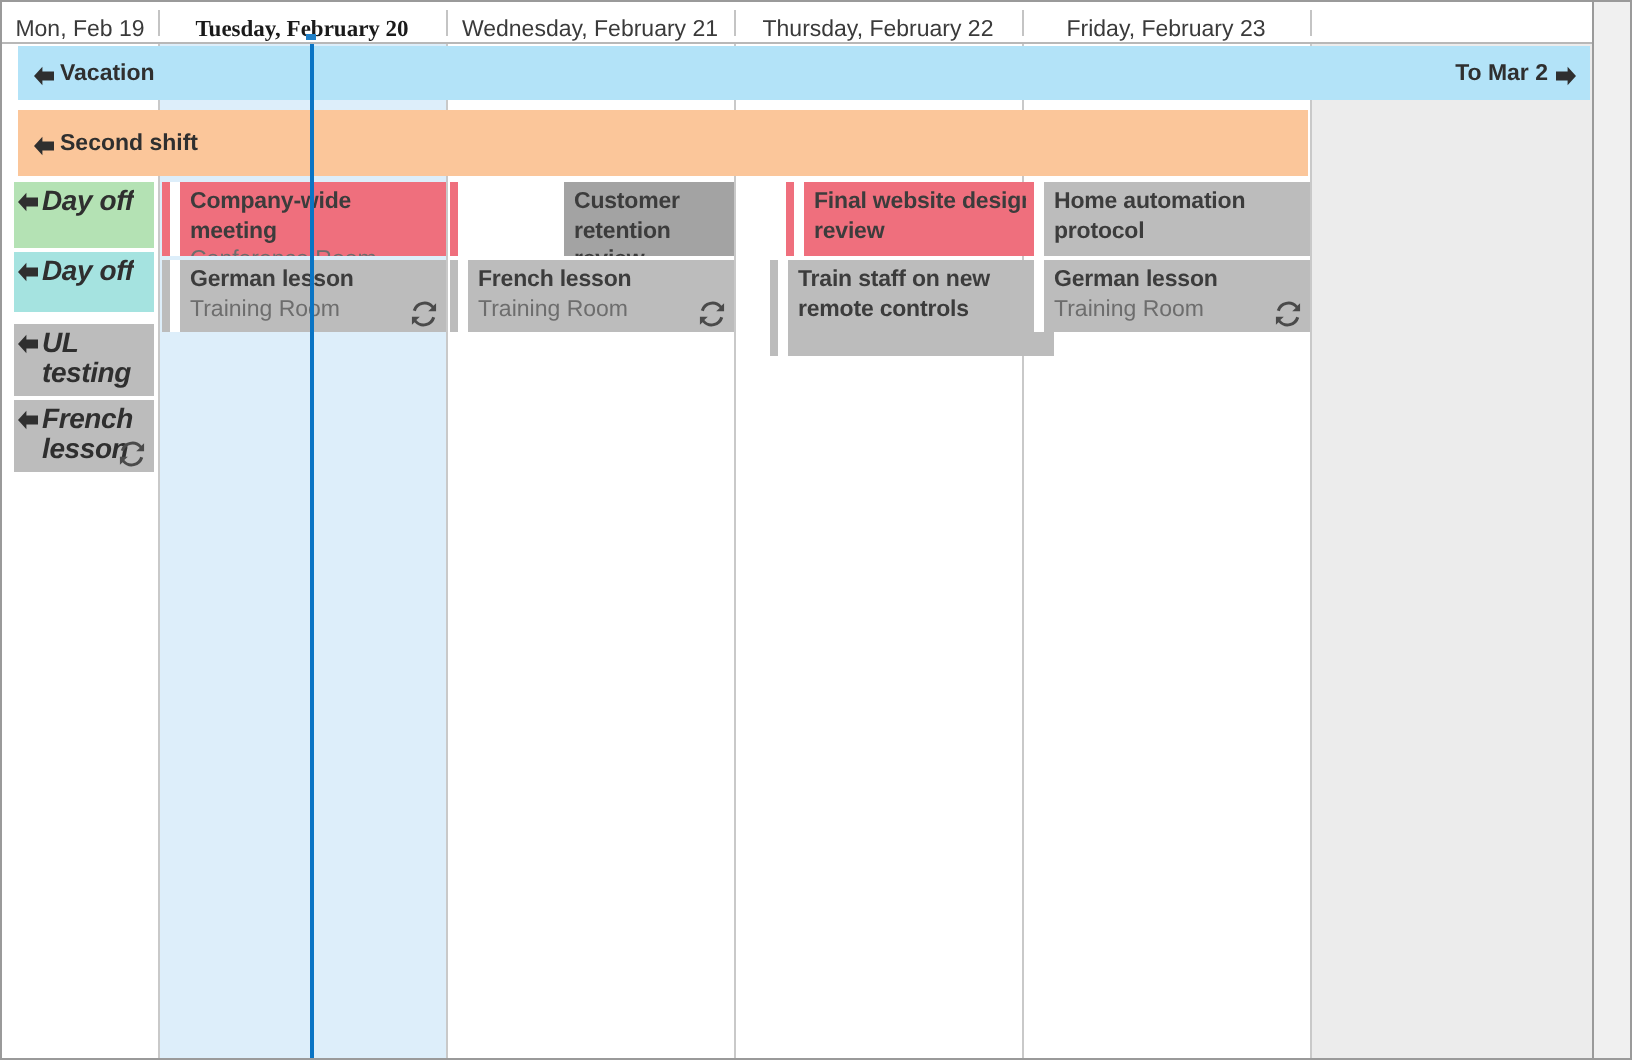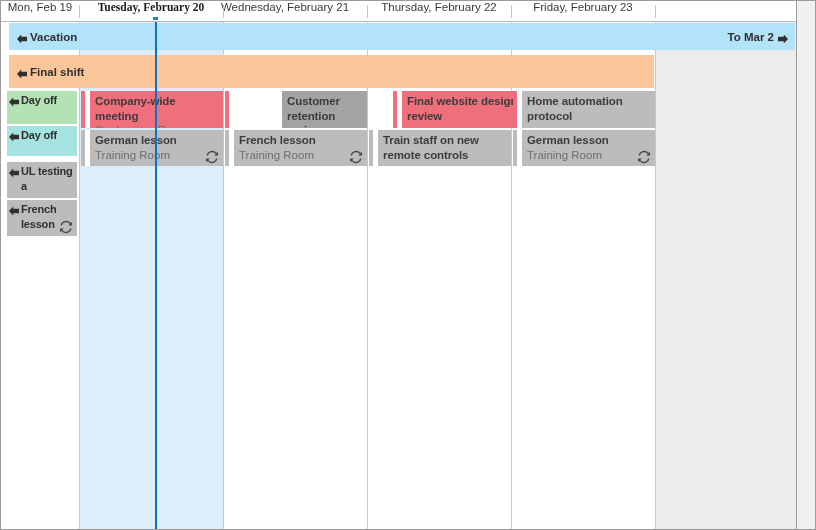--- a/index.html
+++ b/index.html
@@ -21,21 +21,21 @@
 
   
   #dayheader {
     position: absolute; left: 0; top: 0;
     width: 814px; height: 21px;
     background: #ffffff;
     border-bottom: 1px solid #b8b8b8;
   }
   .dayhead {
     position: absolute; top: 0; height: 20px;
-    display: flex; align-items: flex-start; justify-content: center;
+    display: flex; align-items: flex-end; justify-content: center;
     font-size: 11.5px;
     color: #3a3a3a;
     white-space: nowrap;
     overflow: hidden;
   }
   .dayhead.sel { font-weight: bold; color: #1a1a1a; }
   .dayhead-sep {
     position: absolute; top: 4px; width: 1px; height: 13px;
     background: #c4c4c4;
   }
@@ -155,23 +155,24 @@
   .dayoff .inner {
     position: absolute; left: 4px; right: 0; top: 0; bottom: 0;
     padding: 2px 2px 0 1px;
     display: flex; align-items: flex-start;
   }
   .dayoff .arrow-l {
     flex: 0 0 auto; margin-top: 1px; margin-right: 1px;
     width: 12px; height: 12px; color: #2f2f2f;
   }
   .dayoff .txt {
-    font-size: 11px; font-weight: bold; color: #2f2f2f;
+    font-size: 14px; font-weight: bold; color: #2f2f2f;
     line-height: 15px; letter-spacing: -0.2px;
     overflow: hidden;
+    font-style: italic;
   }
   .dayoff .whitepad {
     position: absolute; left: 0; top: 0; bottom: 0; width: 4px; background: #ffffff;
   }
 
   
   #scrollgutter {
     position: absolute; right: 0; top: 0;
     width: 19px; height: 528px;
     background: #f0f0f0;
@@ -184,21 +185,21 @@
 <div id="app">
 
   <div id="dayheader">
       <div class="dayhead" style="left: 0px; width: 78px;">
         <span>Mon, Feb 19</span>
       </div>
       <div class="dayhead sel" style="left: 78px; width: 144px; font-family: Liberation Serif, serif;">
         <span>Tuesday, February 20</span>
       </div>
       <div class="dayhead-sep" style="left: 78px;"></div>
-      <div class="dayhead" style="left: 212px; width: 144px;">
+      <div class="dayhead" style="left: 222px; width: 144px;">
         <span>Wednesday, February 21</span>
       </div>
       <div class="dayhead-sep" style="left: 222px;"></div>
       <div class="dayhead" style="left: 366px; width: 144px;">
         <span>Thursday, February 22</span>
       </div>
       <div class="dayhead-sep" style="left: 366px;"></div>
       <div class="dayhead" style="left: 510px; width: 144px;">
         <span>Friday, February 23</span>
       </div>
@@ -229,21 +230,21 @@
         <span class="spacer"></span>
         <span class="barlabel">To Mar 2</span>
         <span class="arrow-r"><svg viewBox="0 0 12 12" width="12" height="12" aria-hidden="true">
             <path d="M6.8 1.4 L11 6.0 L6.8 10.6 L6.8 8.2 L1 8.2 L1 3.8 L6.8 3.8 Z" fill="currentColor"></path>
           </svg></span>
       </div>
       <div class="bar" style="left: 8px; top: 33px; width: 645px; height: 33px; background: rgb(251, 198, 154);">
         <span class="arrow-l"><svg viewBox="0 0 12 12" width="12" height="12" aria-hidden="true">
             <path d="M5.2 1.4 L1.0 6.0 L5.2 10.6 L5.2 8.2 L11 8.2 L11 3.8 L5.2 3.8 Z" fill="currentColor"></path>
           </svg></span>
-        <span class="barlabel">Final shift</span>
+        <span class="barlabel">Second shift</span>
         <span class="spacer"></span>
       </div>
       <div class="dayoff" style="left: 2px; top: 69px; width: 74px; height: 33px; background: rgb(180, 226, 180);">
         <div class="whitepad"></div>
         <div class="inner">
           <span class="arrow-l"><svg viewBox="0 0 12 12" width="12" height="12" aria-hidden="true">
               <path d="M5.2 1.4 L1.0 6.0 L5.2 10.6 L5.2 8.2 L11 8.2 L11 3.8 L5.2 3.8 Z" fill="currentColor"></path>
             </svg></span>
           <span class="txt">Day off</span>
         </div>
@@ -324,21 +325,21 @@
           </svg>
         </span>
       </div>
       <div class="evt" style="left: 368px; top: 69px; width: 142px; height: 37px; margin-left: 24px;">
         <div class="stripe" style="background: rgb(239, 111, 125);"></div>
         <div class="gap"></div>
         <div class="body" style="background: rgb(239, 111, 125);">
           <div class="title">Final website design review</div>
         </div>
       </div>
-      <div class="evt" style="left: 368px; top: 108px; width: 142px; height: 36px;">
+      <div class="evt" style="left: 384px; top: 108px; width: 142px; height: 48px;">
         <div class="stripe" style="background: rgb(188, 188, 188);"></div>
         <div class="gap"></div>
         <div class="body" style="background: rgb(188, 188, 188);">
           <div class="title">Train staff on new remote controls</div>
         </div>
       </div>
       <div class="evt" style="left: 512px; top: 69px; width: 142px; height: 37px;">
         <div class="stripe" style="background: rgb(239, 111, 125);"></div>
         <div class="gap"></div>
         <div class="body" style="background: rgb(188, 188, 188);">

